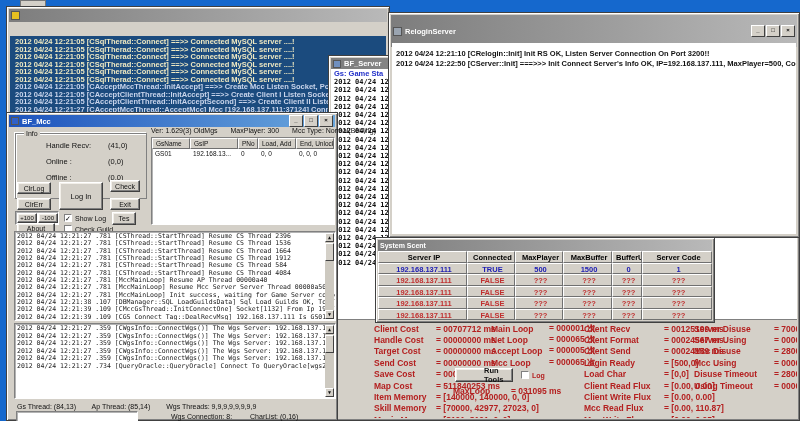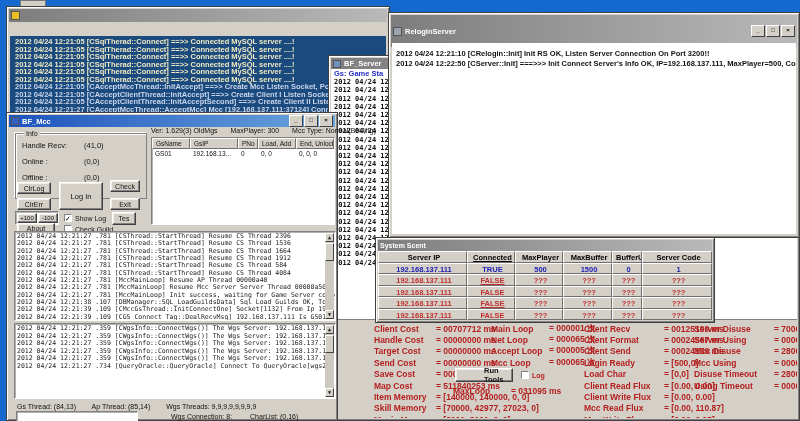--- a/index.html
+++ b/index.html
@@ -54,21 +54,21 @@
   #runtools{left:124px;top:48px;width:58px;height:14px;font-size:7.5px;font-weight:bold;padding-left:28px;}
   #logchk{left:190px;top:51px;font-weight:bold;color:#b42020;}
   
   #win-mcc{left:6px;top:112px;width:332px;height:309px;z-index:4;}
   #mcc-client{position:absolute;left:2px;right:2px;top:14px;bottom:0;font-size:7.5px;color:#111;}
   #info-box{position:absolute;left:6px;top:6px;width:130px;height:64px;border:1px solid #808080;
     box-shadow:1px 1px 0 #fff inset, -1px -1px 0 #fff;}
   #info-label{position:absolute;left:8px;top:-4px;background:#d4d0c8;padding:0 2px;font-size:7px;}
   #info-rows{position:absolute;left:6px;top:7px;right:2px;}
   #info-rows .kv{display:flex;height:16px;}
-  #info-rows .sl{width:62px;}
+  #info-rows .sl{width:62px;margin-left:24px;}
   #ver-line{position:absolute;left:142px;top:0px;white-space:nowrap;font-size:7px;}
   #ver-line span{margin-right:11px;}
   .grid .row{display:flex;}
   .grid .cell{box-sizing:border-box;border:1px solid;border-color:#fff #707070 #707070 #fff;
     padding:1px 0 0 3px;overflow:hidden;white-space:nowrap;}
   #mcc-table{position:absolute;left:142px;top:10px;width:184px;height:88px;font-size:6.5px;}
   #mcc-table .hdr .cell{background:#d4d0c8;height:11px;}
   #mcc-table .data .cell{border:none;height:10px;}
   #mcc-table .c0{width:38px;} #mcc-table .c1{width:48px;} #mcc-table .c2{width:20px;}
   #mcc-table .c3{width:38px;} #mcc-table .c4{width:40px;flex:1;}
@@ -88,21 +88,21 @@
   #status2{position:absolute;left:162px;top:286px;white-space:nowrap;font-size:7px;}
   #status2 span{margin-right:16px;}
   
   #win-scent{left:375px;top:237px;width:340px;height:86px;z-index:5;text-align:center;}
   #win-scent .titlebar{height:11px;font-size:7px;}
   #scent-grid{position:absolute;left:2px;top:13px;right:2px;font-size:7.5px;font-weight:bold;}
   #scent-grid .cell{height:11.5px;}
   #scent-grid .hdr .cell{color:#000;}
   #scent-grid .ok .cell{color:#2020b4;}
   #scent-grid .err .cell{color:#c03030;}
-  #scent-grid .c0{width:89px;} #scent-grid .c1{width:48px;text-decoration:underline;} #scent-grid .c2{width:48px;}
+  #scent-grid .c0{width:89px;} #scent-grid .c1{width:48px;} #scent-grid .c2{width:48px;}
   #scent-grid .c3{width:49px;} #scent-grid .c4{width:30px;} #scent-grid .c5{width:46px;flex:1;}
   #frag{position:absolute;left:20px;top:0;width:24px;height:5px;background:#d4d0c8;border:1px solid #777;z-index:0;}
 </style>
 </head>
 <body>
 
 <div id="screen">
   <div id="frag"></div>
 
   <div class="win" id="win-login">

